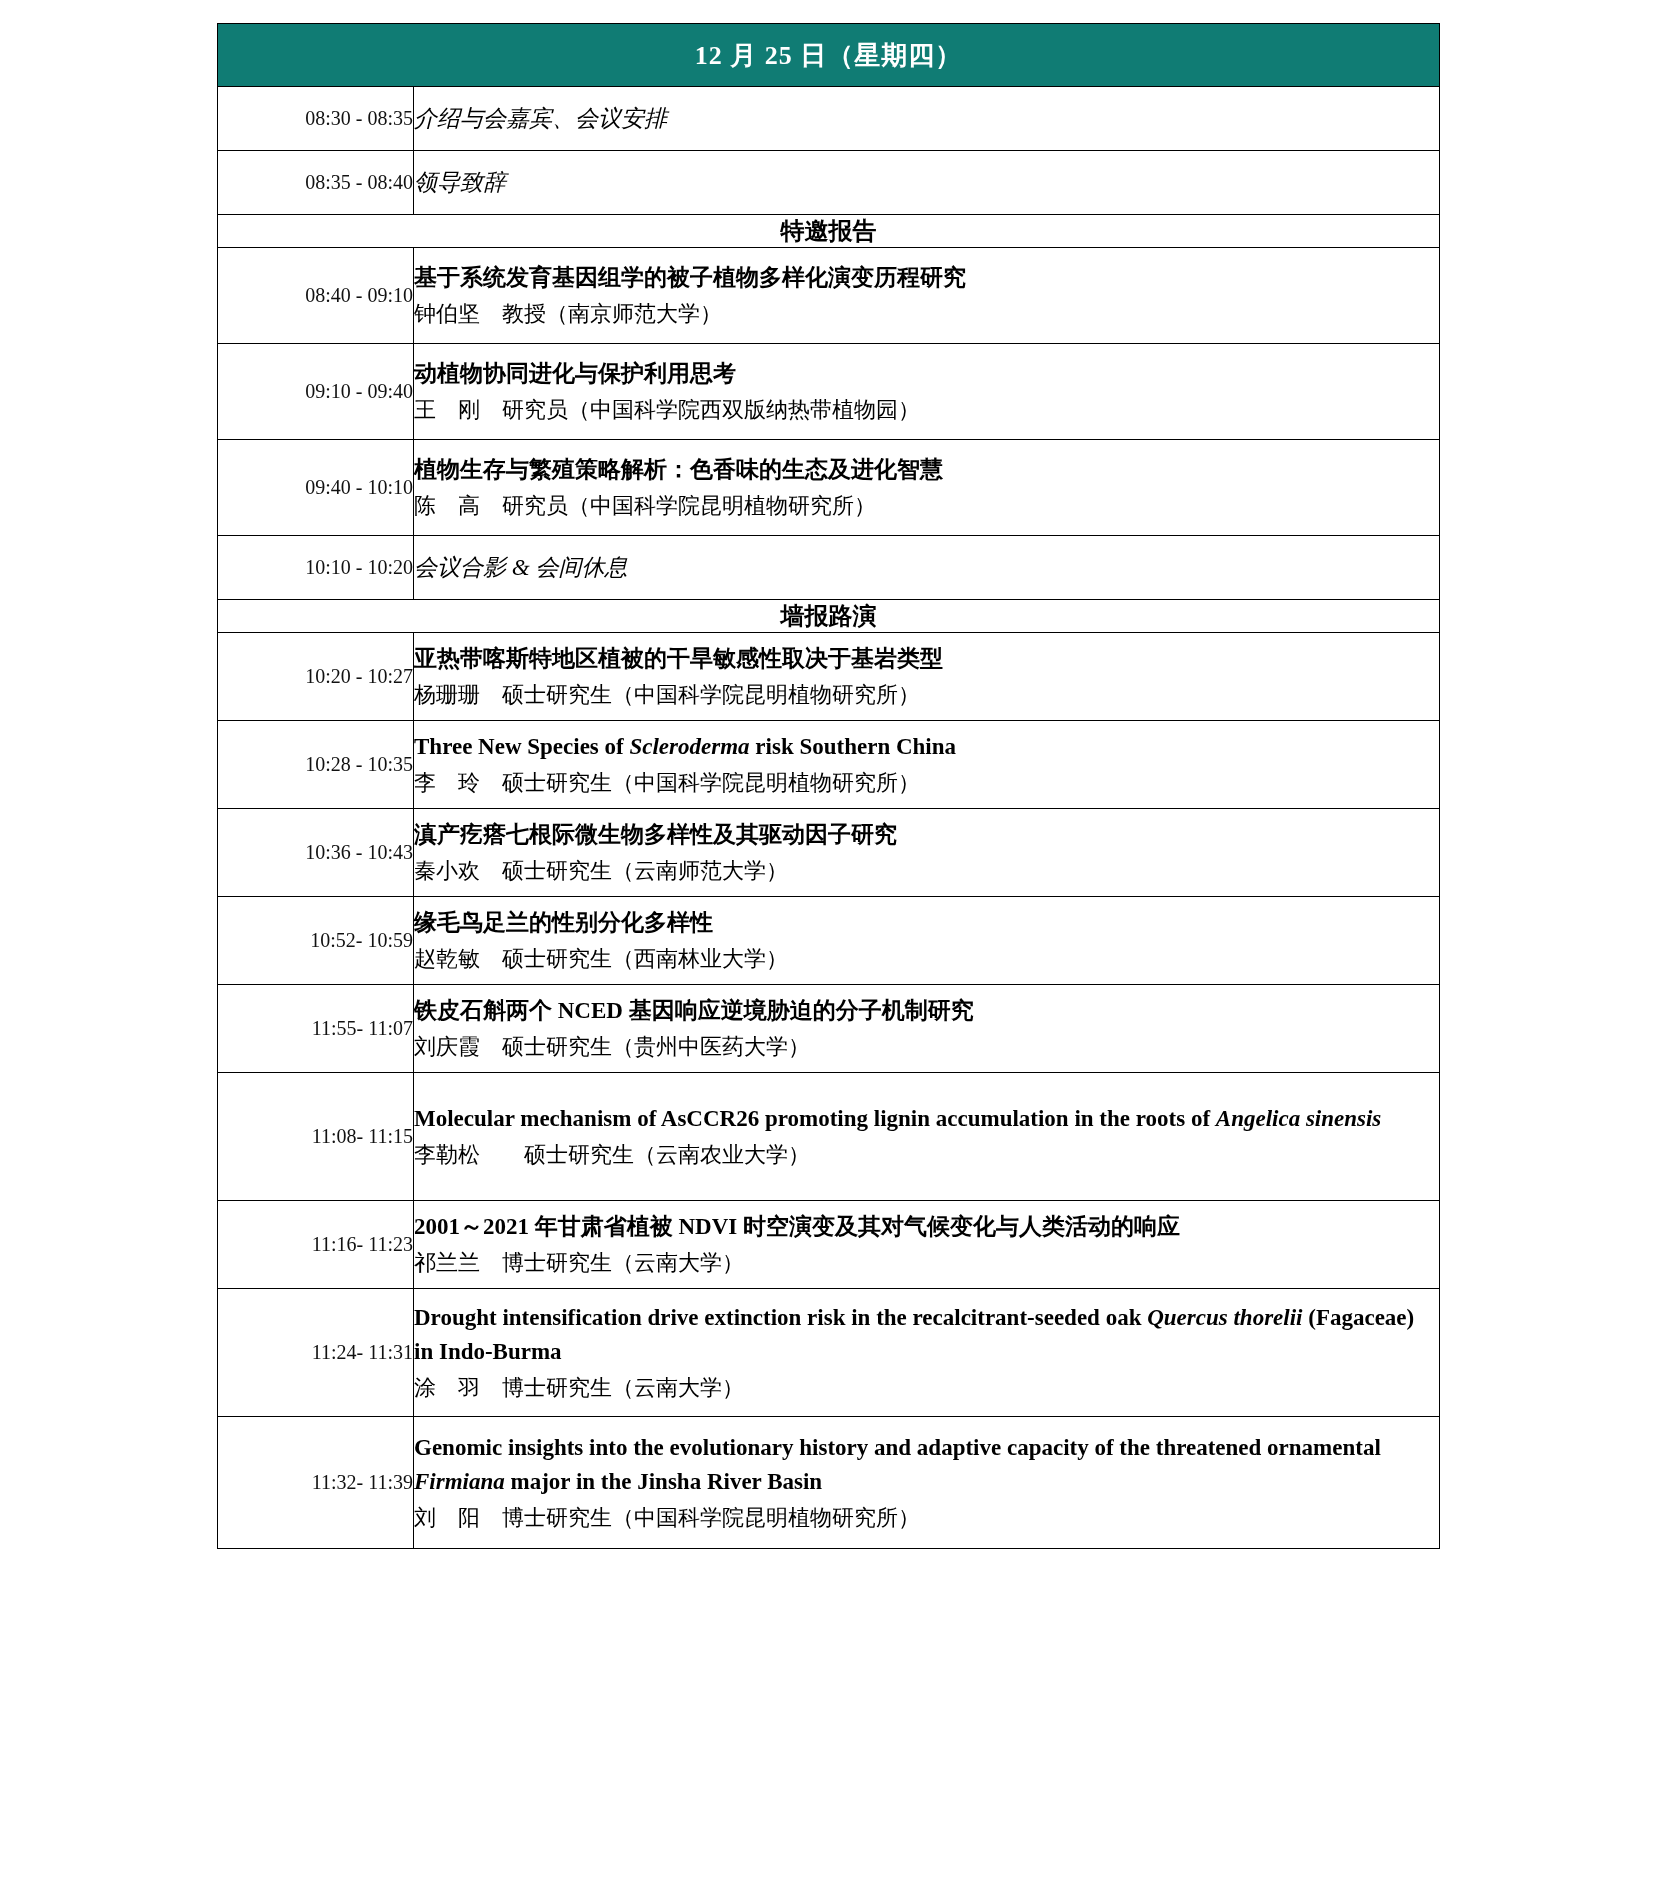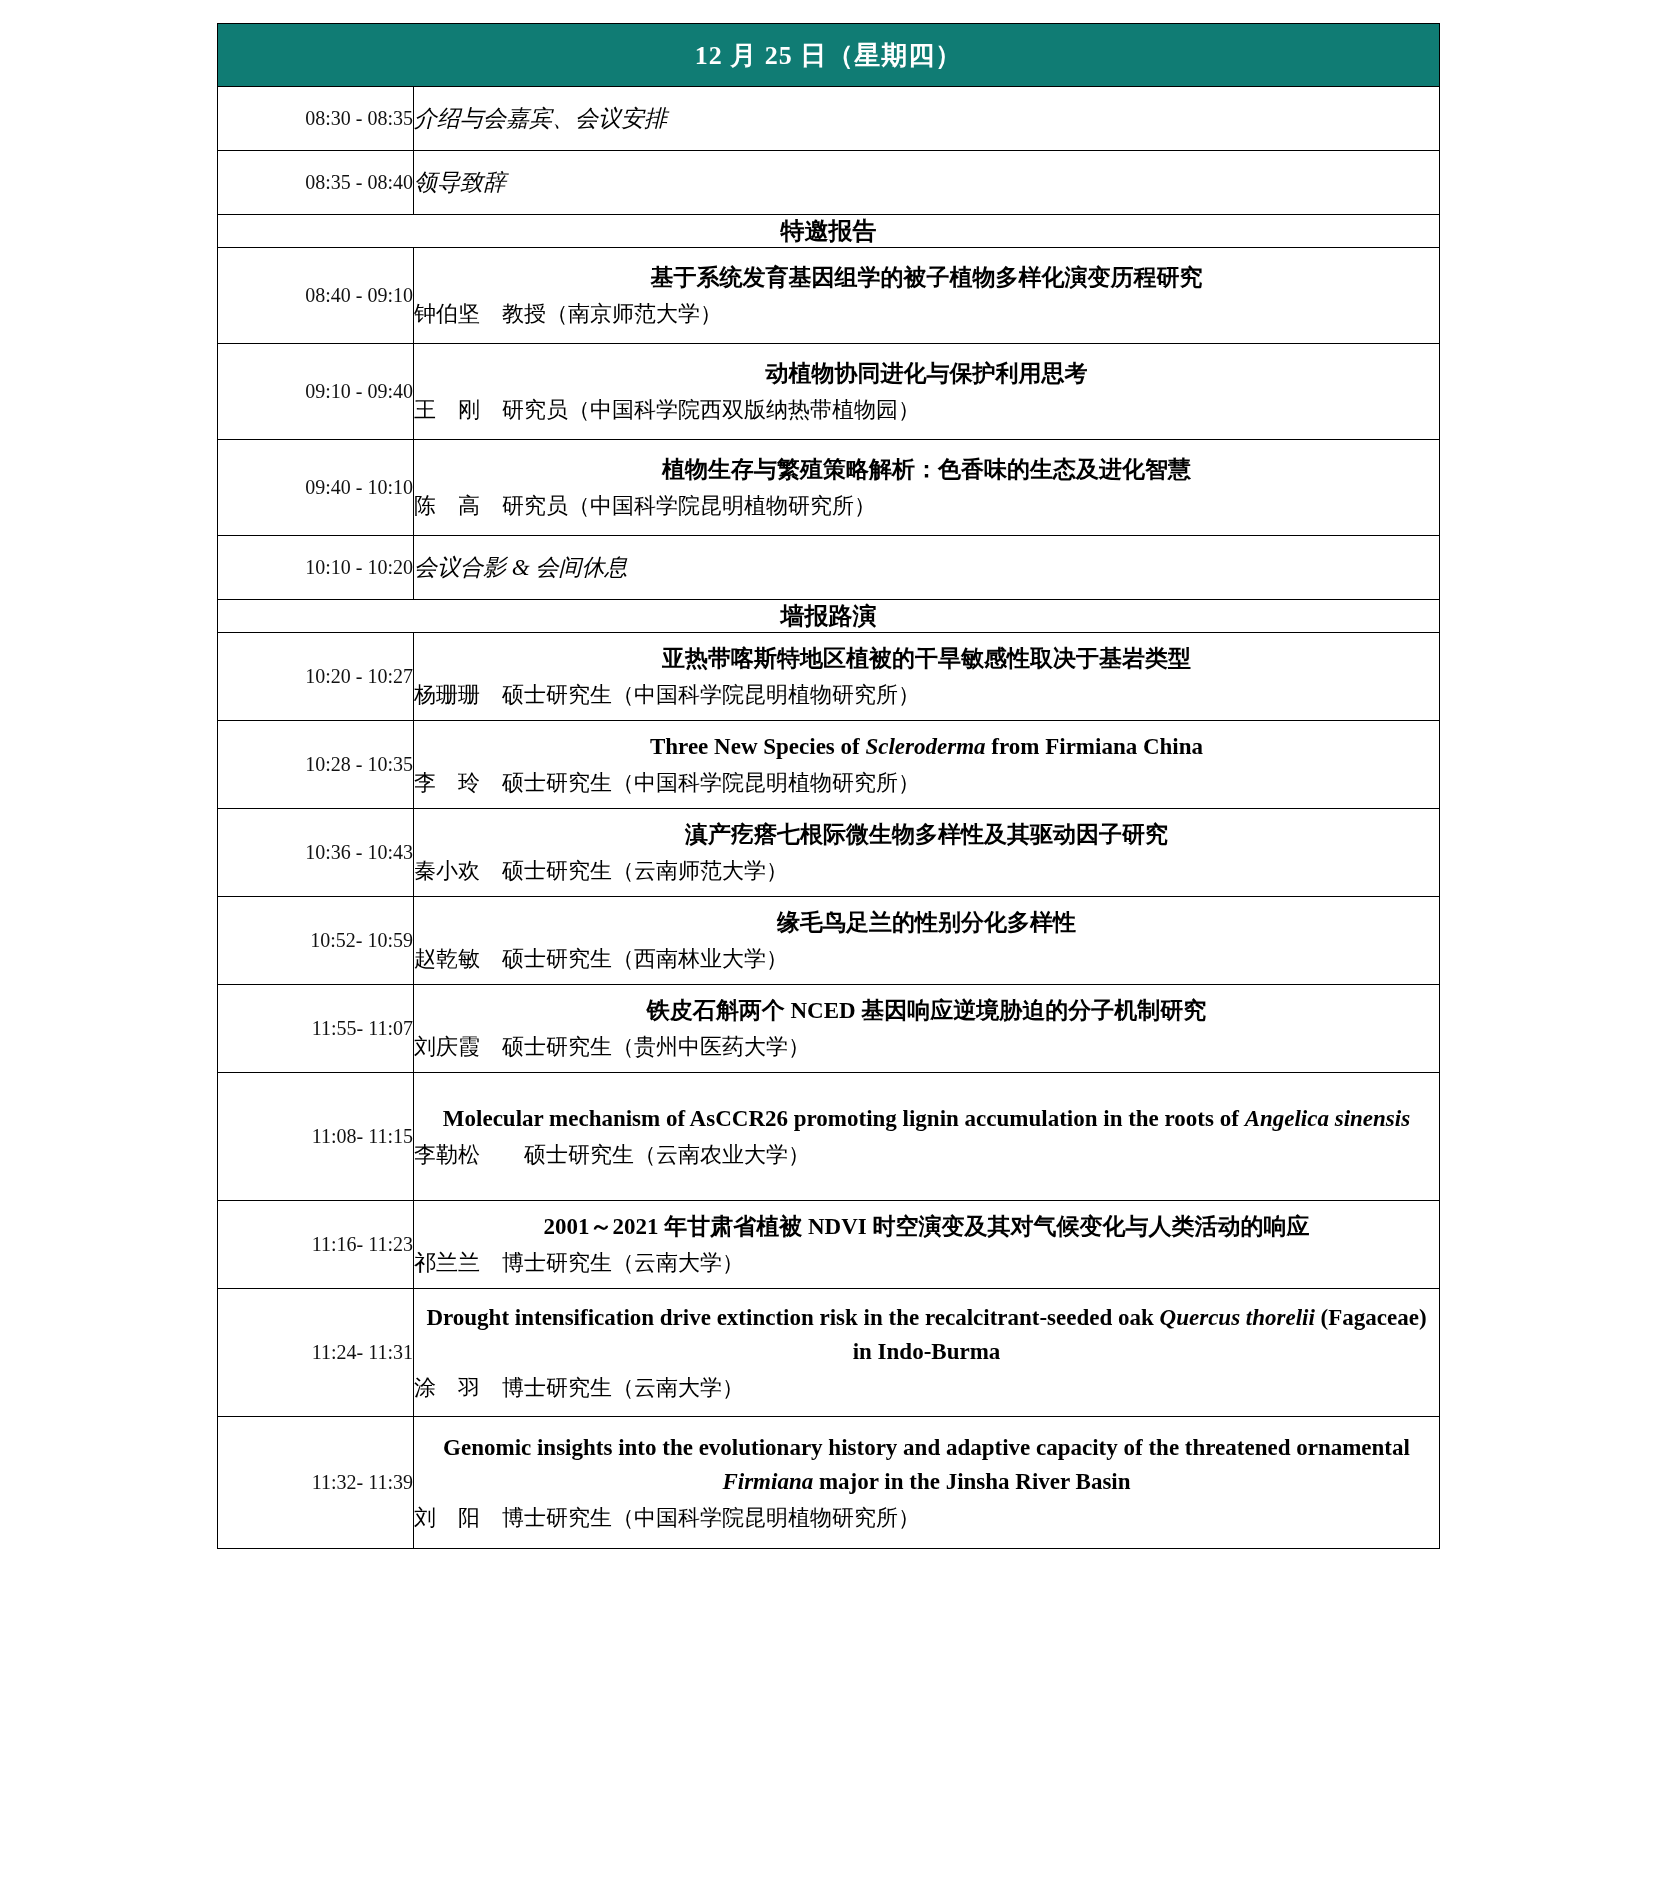--- a/index.html
+++ b/index.html
@@ -71,21 +71,20 @@
     font-weight: bold;
     font-size: 24px;
     padding: 16px 0;
   }
 
   .title {
     font-weight: bold;
     font-size: 23px;
     line-height: 1.45;
     margin: 0;
-    text-align: center;
   }
   .title .ital { font-style: italic; }
 
   .speaker {
     font-size: 22px;
     line-height: 1.45;
     margin-top: 4px;
   }
 
   .two-line .title { margin-bottom: 2px; }
@@ -162,21 +161,21 @@
         <td class="time">10:20 - 10:27</td>
         <td class="cell two-line">
           <div class="title">亚热带喀斯特地区植被的干旱敏感性取决于基岩类型</div>
           <div class="speaker">杨珊珊　硕士研究生（中国科学院昆明植物研究所）</div>
         </td>
       </tr>
 
       <tr class="r-mid">
         <td class="time">10:28 - 10:35</td>
         <td class="cell two-line">
-          <div class="title"><span>Three New Species of </span><span class="ital">Scleroderma</span><span> from Firmiana China</span></div>
+          <div class="title"><span>Three New Species of </span><span class="ital">Scleroderma</span><span> risk Southern China</span></div>
           <div class="speaker">李　玲　硕士研究生（中国科学院昆明植物研究所）</div>
         </td>
       </tr>
 
       <tr class="r-mid">
         <td class="time">10:36 - 10:43</td>
         <td class="cell two-line">
           <div class="title">滇产疙瘩七根际微生物多样性及其驱动因子研究</div>
           <div class="speaker">秦小欢　硕士研究生（云南师范大学）</div>
         </td>

